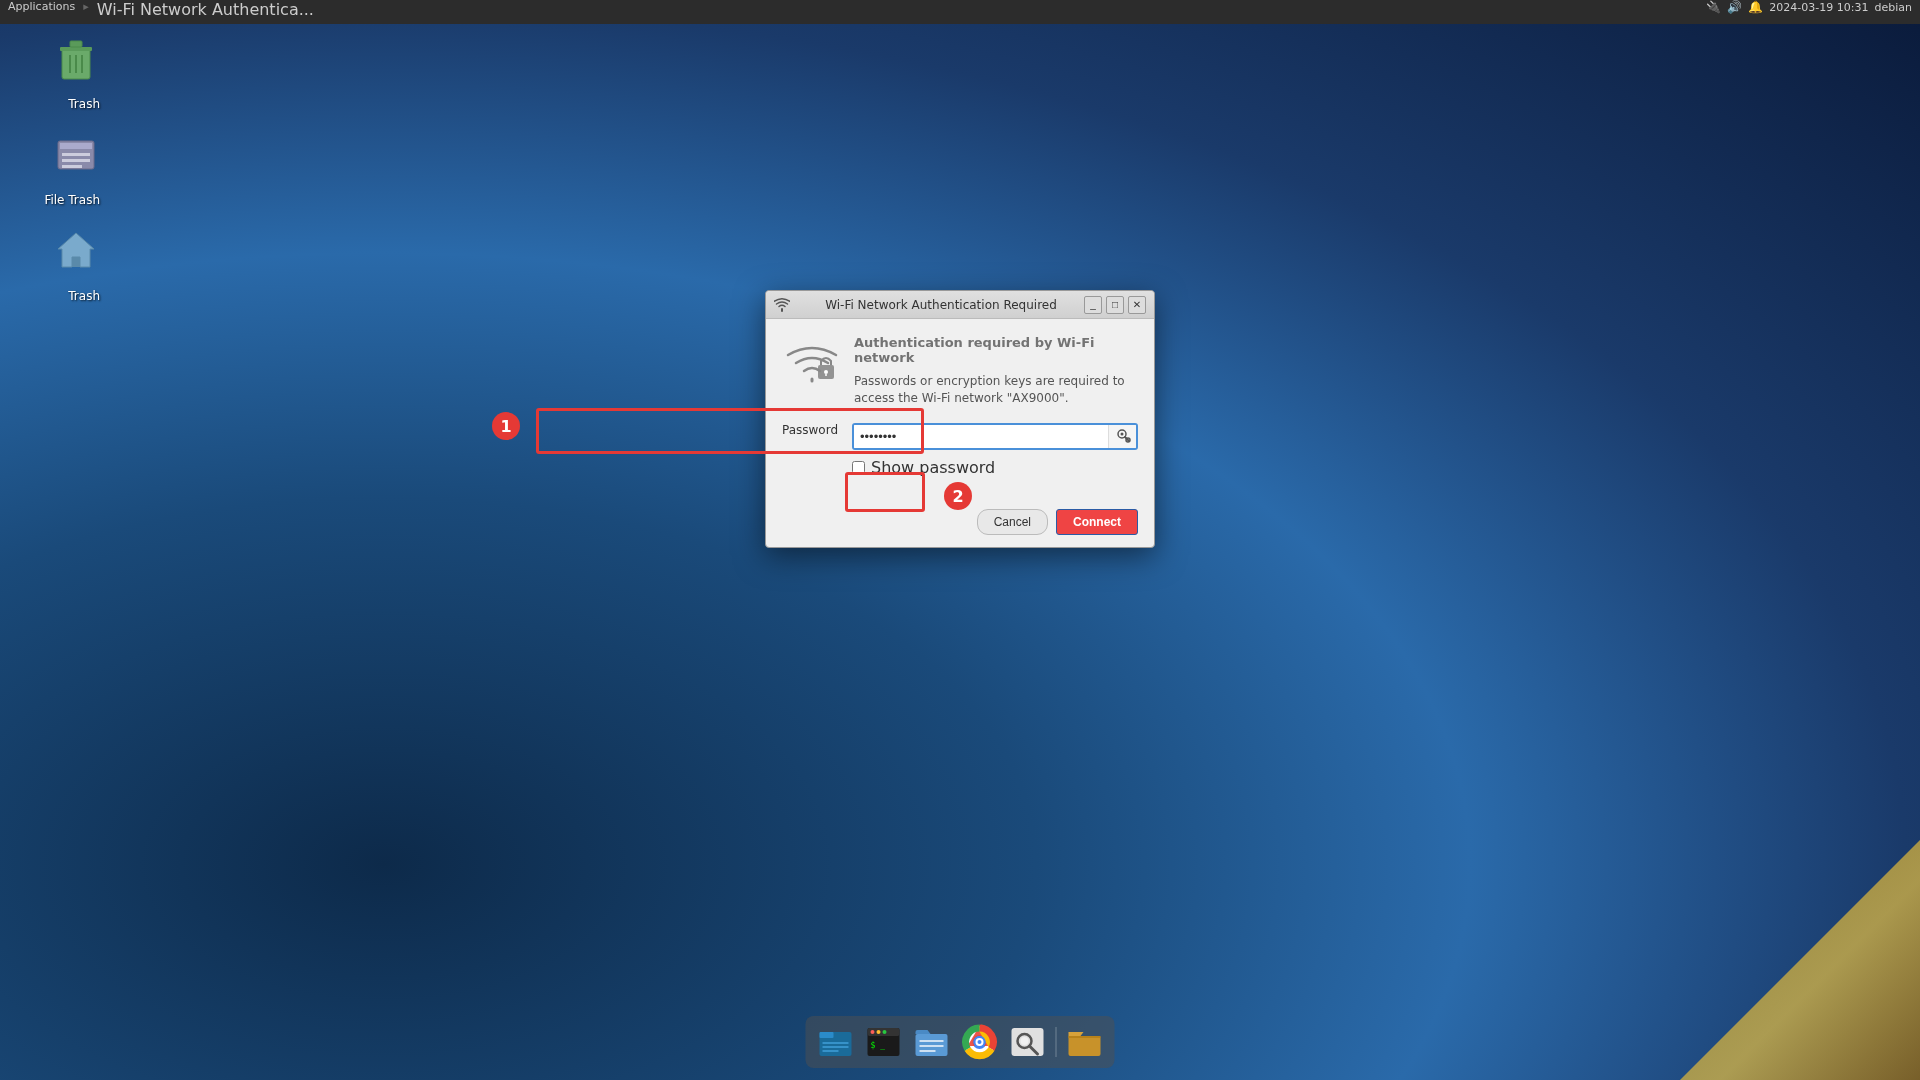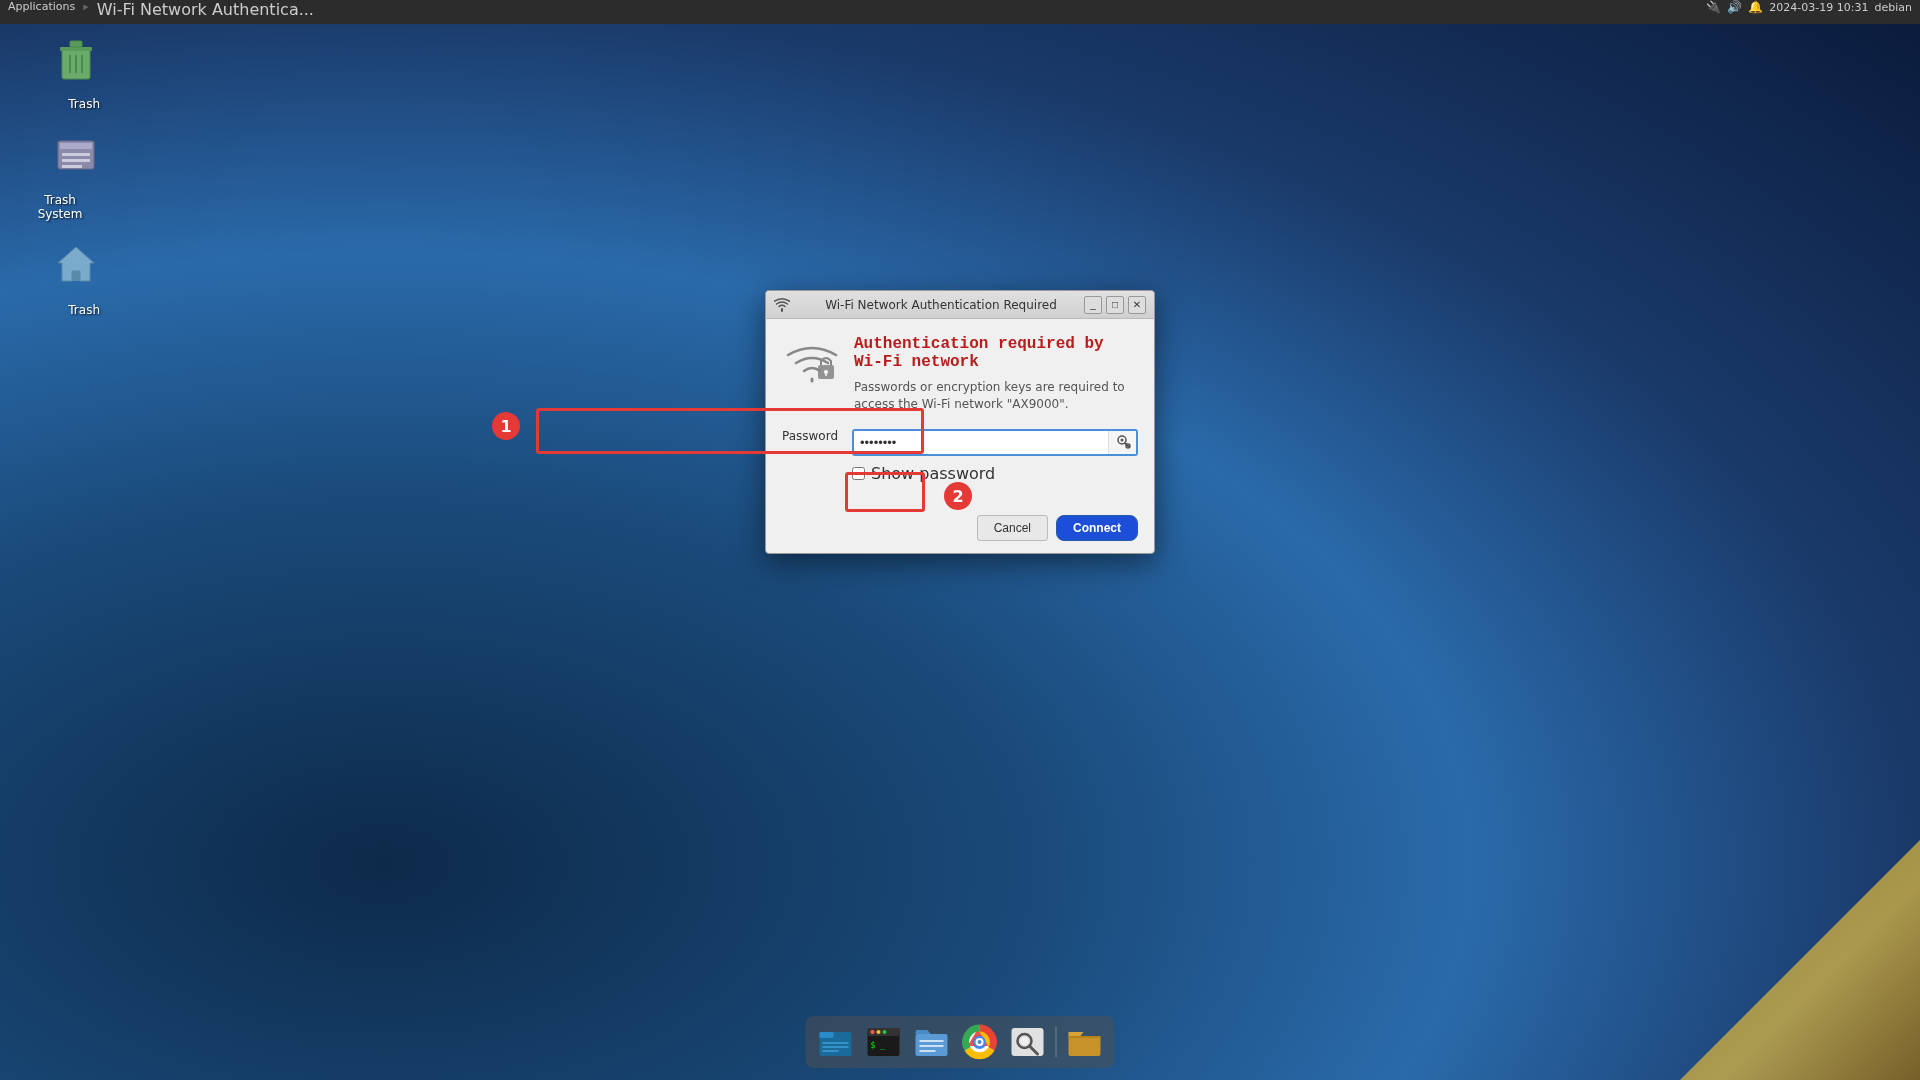--- a/index.html
+++ b/index.html
@@ -228,25 +228,24 @@
       display: flex;
       align-items: center;
       justify-content: center;
     }
 
     .dialog-text-area {
       flex: 1;
     }
 
     .dialog-heading {
-      font-size: 16px;
+      font-size: 13px;
       font-weight: bold;
-      color: #b91c1c;
+      color: #737373;
       margin-bottom: 8px;
-      font-family: Liberation Mono, monospace;
     }
 
     .dialog-description {
       font-size: 12px;
       color: #555;
       line-height: 1.4;
     }
 
     .dialog-form {
       padding: 0 16px 12px 16px;
@@ -319,31 +318,31 @@
       display: flex;
       justify-content: flex-end;
       gap: 8px;
     }
 
     .btn-cancel {
       padding: 5px 16px;
       font-size: 12px;
       background: #e8e8e8;
       border: 1px solid #bbb;
-      border-radius: 3px;
+      border-radius: 11px;
       cursor: pointer;
       color: #333;
     }
 
     .btn-connect {
       padding: 5px 16px;
       font-size: 12px;
-      background: #1d4ed8;
+      background: #ef4444;
       border: 1px solid #2a5ba5;
-      border-radius: 8px;
+      border-radius: 3px;
       cursor: pointer;
       color: white;
       font-weight: bold;
     }
 
     
     .badge {
       position: absolute;
       width: 28px;
       height: 28px;
@@ -405,21 +404,21 @@
     <div class="desktop-icon">
       <div class="desktop-icon-img">
         <svg width="48" height="48" viewBox="0 0 48 48">
           <rect x="6" y="10" width="36" height="28" rx="2" fill="#8a8aaa" stroke="#6a6a8a" stroke-width="1"></rect>
           <rect x="8" y="12" width="32" height="6" fill="#aaaacc"></rect>
           <rect x="10" y="22" width="28" height="3" fill="#ccccdd"></rect>
           <rect x="10" y="28" width="28" height="3" fill="#ccccdd"></rect>
           <rect x="10" y="34" width="20" height="3" fill="#ccccdd"></rect>
         </svg>
       </div>
-      <span class="desktop-icon-label">Trash System</span>
+      <span class="desktop-icon-label">File Trash</span>
     </div>
 
     <div class="desktop-icon">
       <div class="desktop-icon-img">
         <svg width="48" height="48" viewBox="0 0 48 48">
           <polygon points="24,6 42,22 38,22 38,40 28,40 28,30 20,30 20,40 10,40 10,22 6,22" fill="#7aaacc" stroke="#5a8aaa" stroke-width="1"></polygon>
           <rect x="20" y="30" width="8" height="10" fill="#5a8aaa"></rect>
         </svg>
       </div>
       <span class="desktop-icon-label">Trash</span>

